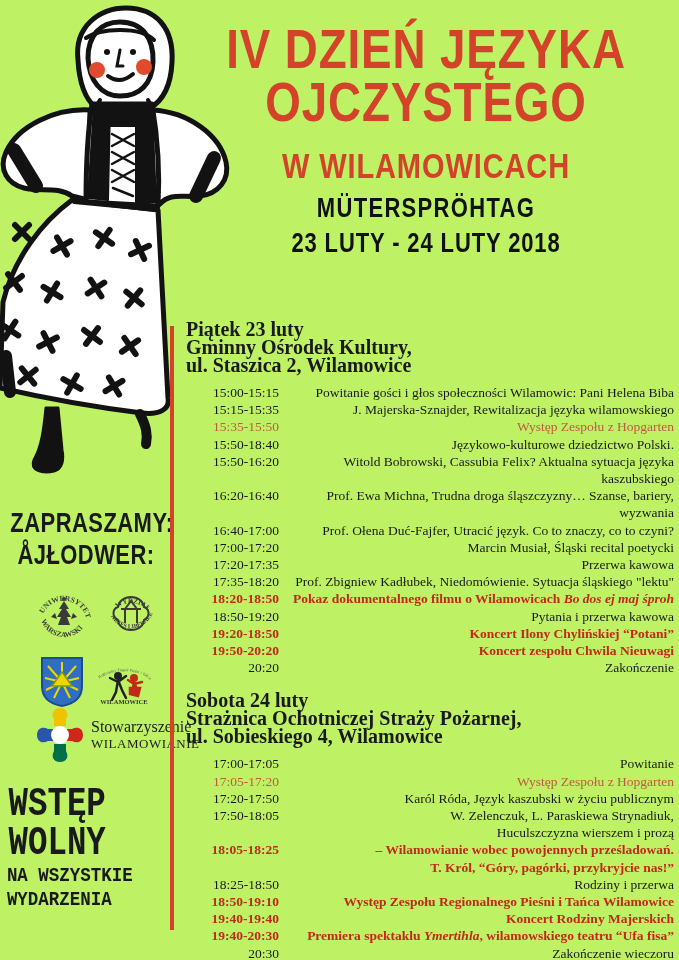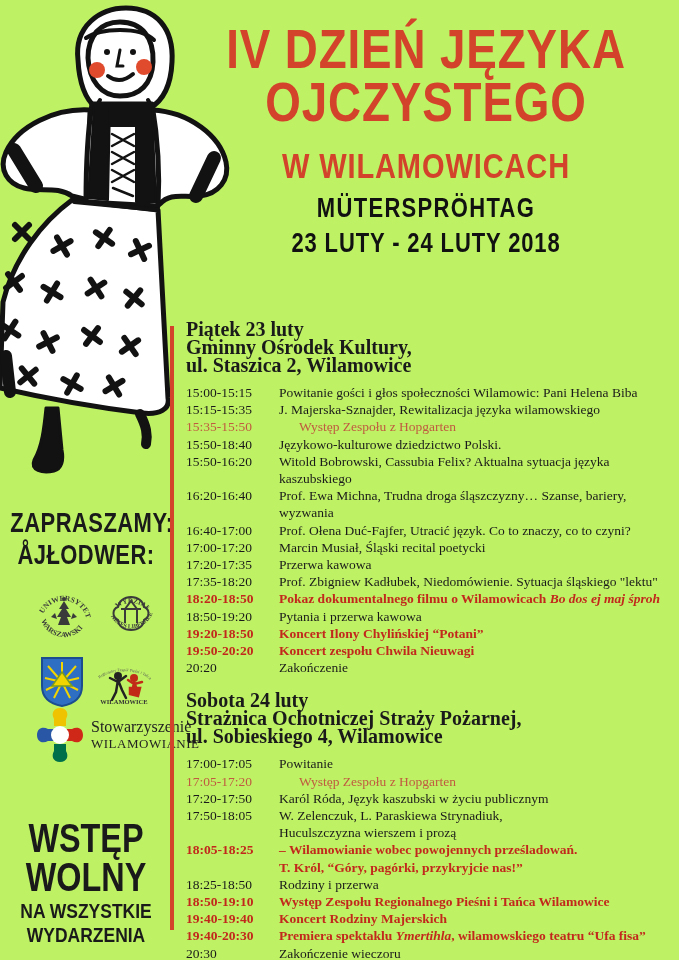--- a/index.html
+++ b/index.html
@@ -16,29 +16,29 @@
   .t1{font-size:52px; color:var(--accent_red);}
   .t2{font-size:33px; color:var(--accent_red); margin-top:22px;}
   .t3{font-size:25px; color:#111; margin-top:12px; letter-spacing:1.5px;}
   .t4{font-size:25px; color:#111; margin-top:10px; letter-spacing:1px;}
   
   .sidebar{position:absolute; left:0; top:0; width:170px;}
   .invite{position:absolute; left:0; top:508px; width:172px; text-align:center;}
   .invite .l1{font-family:"Liberation Sans",sans-serif;font-weight:800;font-size:25px;transform:scale(.88,1.1);letter-spacing:.5px;}
   .invite .l2{font-family:"Liberation Sans",sans-serif;font-weight:800;font-size:25px;transform:scale(.88,1.1);letter-spacing:.5px;margin-top:3px;}
   .logos{position:absolute;left:0;top:580px;width:172px;}
-  .freeentry{position:absolute;left:0;top:786px;width:172px;text-align:center;font-family:Liberation Sans, sans-serif;font-weight:800;margin-top:34px;}
+  .freeentry{position:absolute;left:0;top:786px;width:172px;font-family:Liberation Mono, monospace;font-weight:800;}
   .freeentry .b{font-size:36px;line-height:1.08;transform:scale(.9,1.12);}
   .freeentry .s{font-size:19px;line-height:1.15;transform:scale(.92,1.1);margin-top:2px;}
   
   .divider{position:absolute;left:170px;top:326px;width:4px;height:604px;background:var(--accent_red);}
   
   .sched{position:absolute;left:186px;top:320px;width:488px;font-size:13.5px;line-height:17.2px;}
   .dayhead{font-weight:bold;font-size:20px;line-height:18px;}
-  .rows{margin-top:10px;}
+  .rows{margin-top:10px;text-align:right;}
   .row{display:flex;}
   .row .time{flex:none;width:93px;}
   .row .desc{flex:1;}
   .row.red{color:var(--red_light);gap:20px;}
   .row.red-bold{color:var(--red_bold);font-weight:bold;}
   .day2{margin-top:15px;}
   em{font-style:italic;}
   
   .illus{position:absolute;left:0;top:0;}
   svg text{font-family:"Liberation Serif",serif;}

